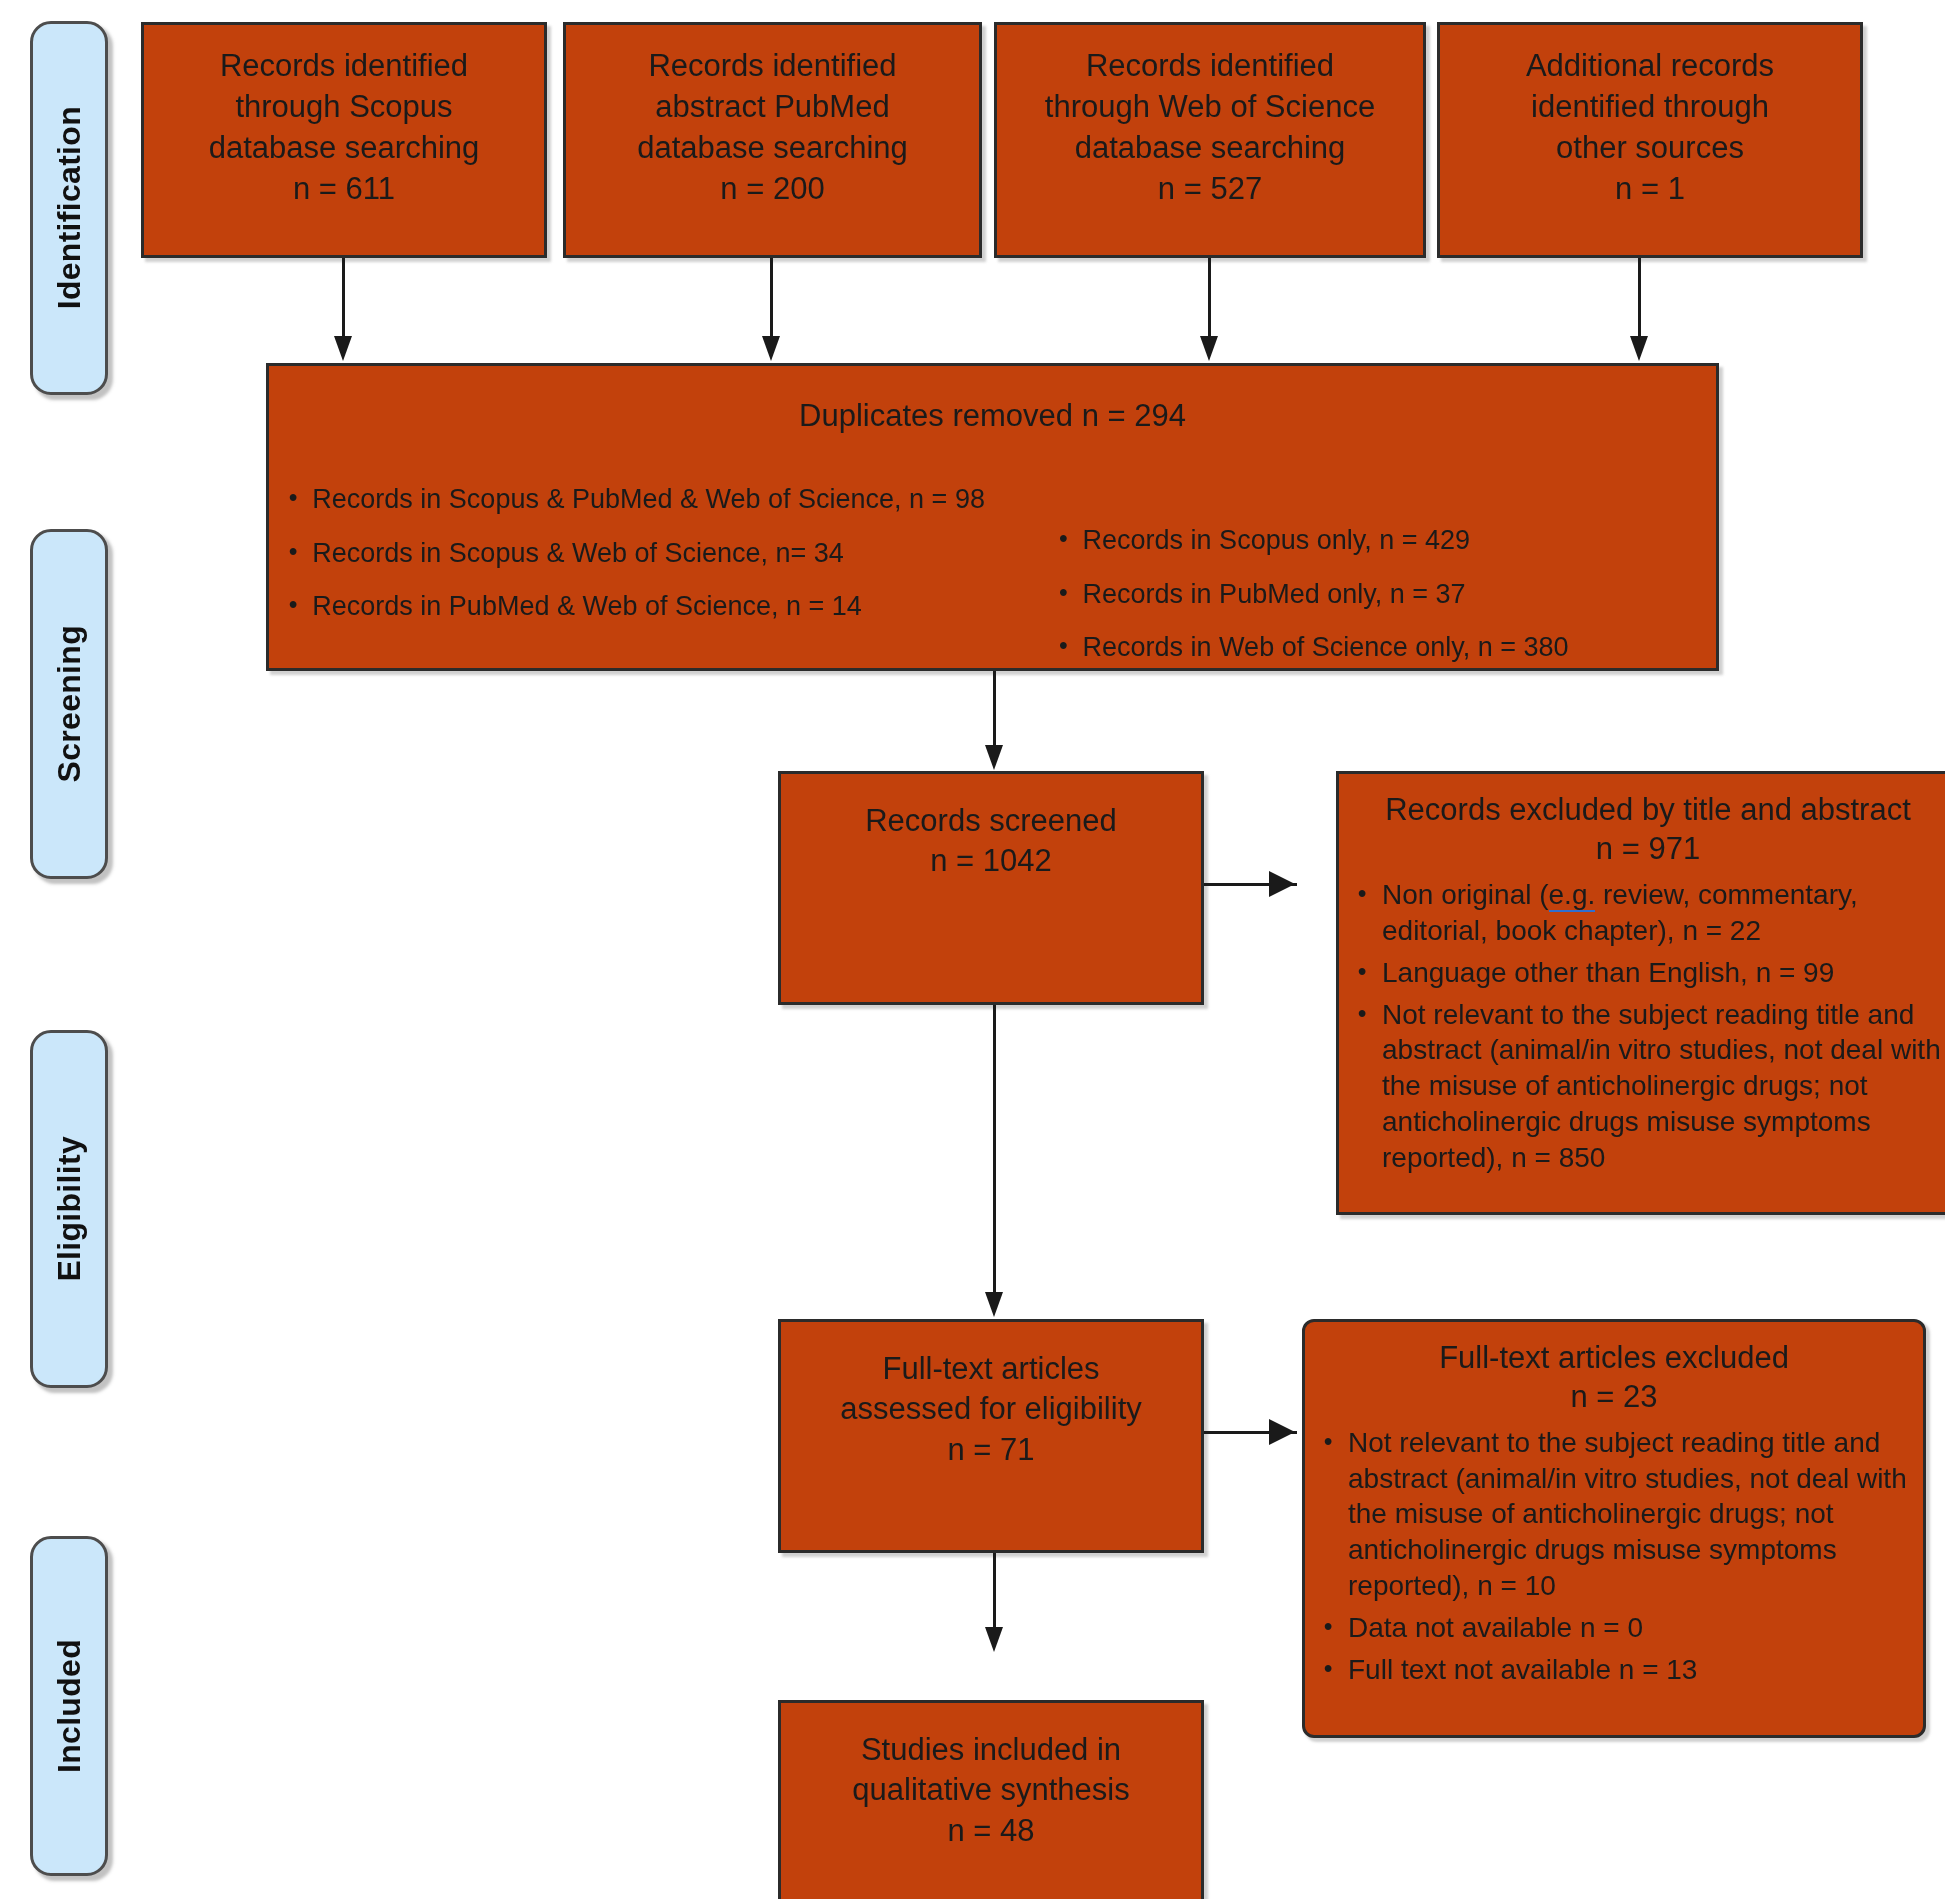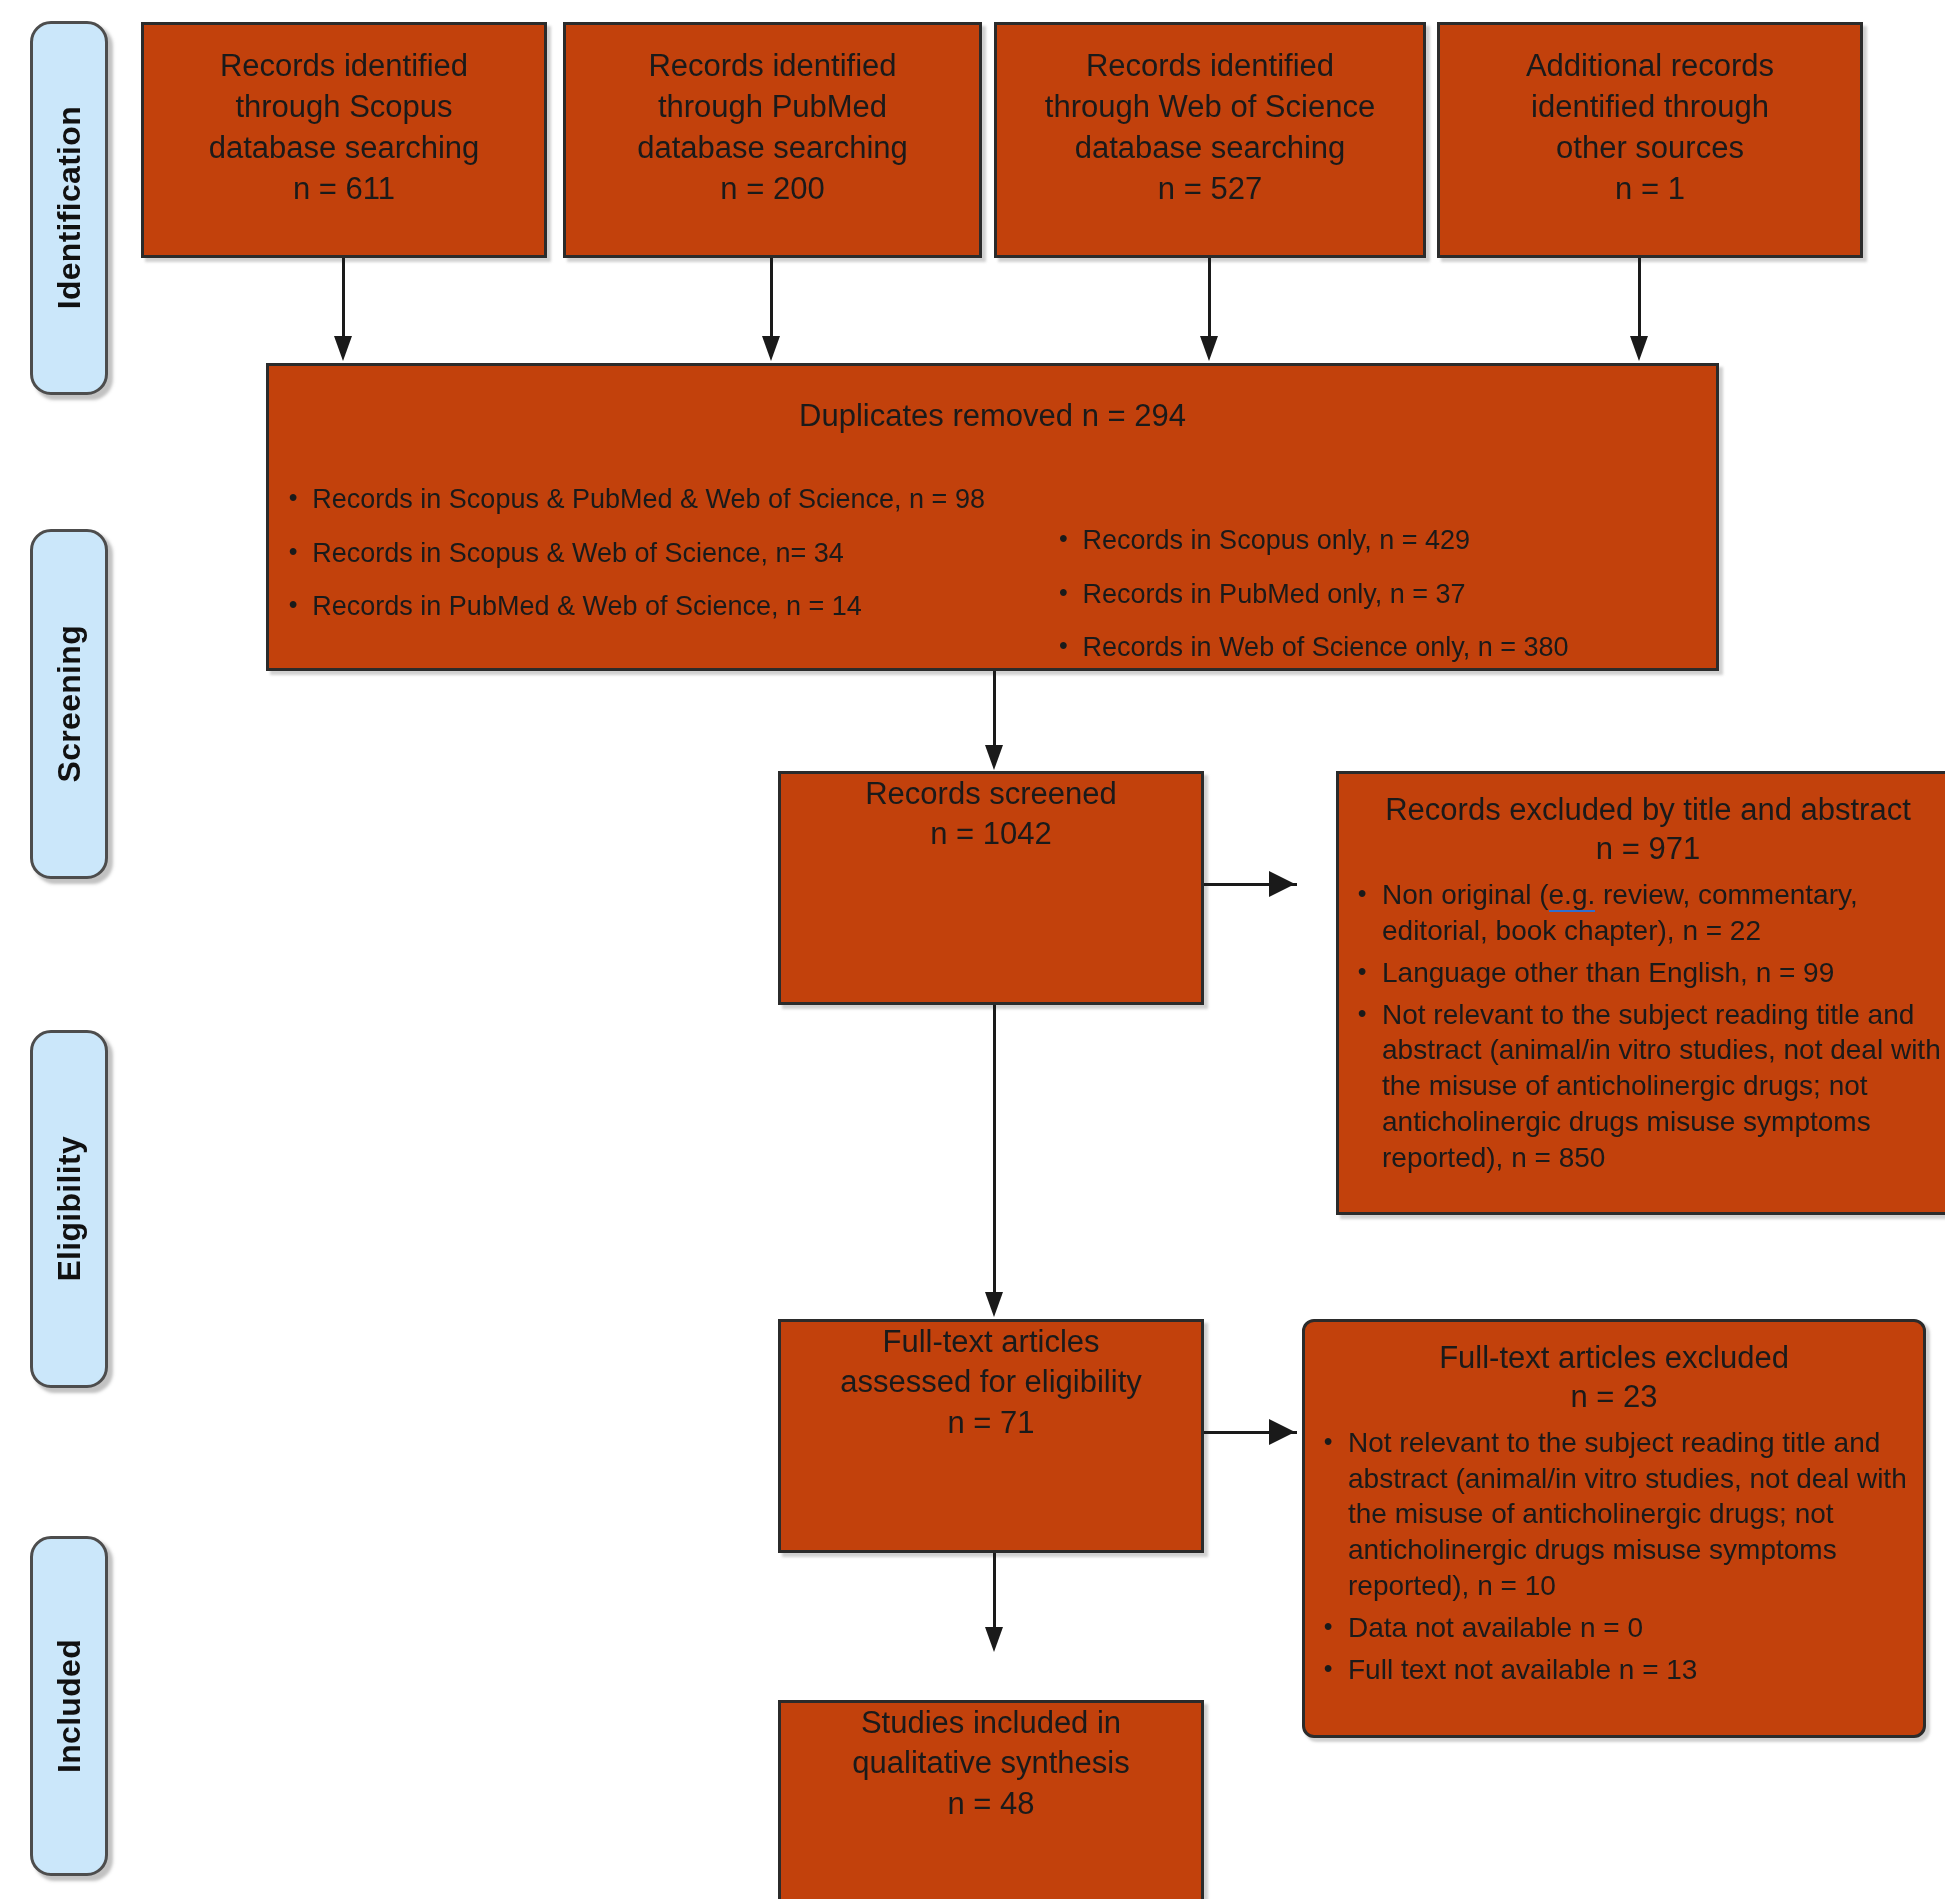--- a/index.html
+++ b/index.html
@@ -131,21 +131,21 @@
     padding-left: 28px;
   }
   .exc-box ul.bl li::before { left: 3.7px; top: 0; }
 
   .spellerr {
     border-bottom: 2.5px double #2f6fd0;
     padding-bottom: 0.6px;
   }
 
   
-  .mid-box .inner { }
+  .mid-box .inner { padding-top: 27px; }
 
   
   .vline {
     position: absolute;
     width: 2.5px;
     background: #1a1a1a;
   }
   .hline {
     position: absolute;
     height: 3.1px;
@@ -194,21 +194,21 @@
       <div class="ttl">Records identified</div>
       <div class="ttl">through Scopus</div>
       <div class="ttl">database searching</div>
       <div class="ttl">n = 611</div>
     </div>
   </div>
 
   <div class="box src-box" style="left:563px; top:22px; width:419px; height:236px;">
     <div class="inner centered">
       <div class="ttl">Records identified</div>
-      <div class="ttl">through PubMed</div>
+      <div class="ttl">abstract PubMed</div>
       <div class="ttl">database searching</div>
       <div class="ttl">n = 200</div>
     </div>
   </div>
 
   <div class="box src-box" style="left:994px; top:22px; width:432px; height:236px;">
     <div class="inner centered">
       <div class="ttl">Records identified</div>
       <div class="ttl">through Web of Science</div>
       <div class="ttl">database searching</div>

